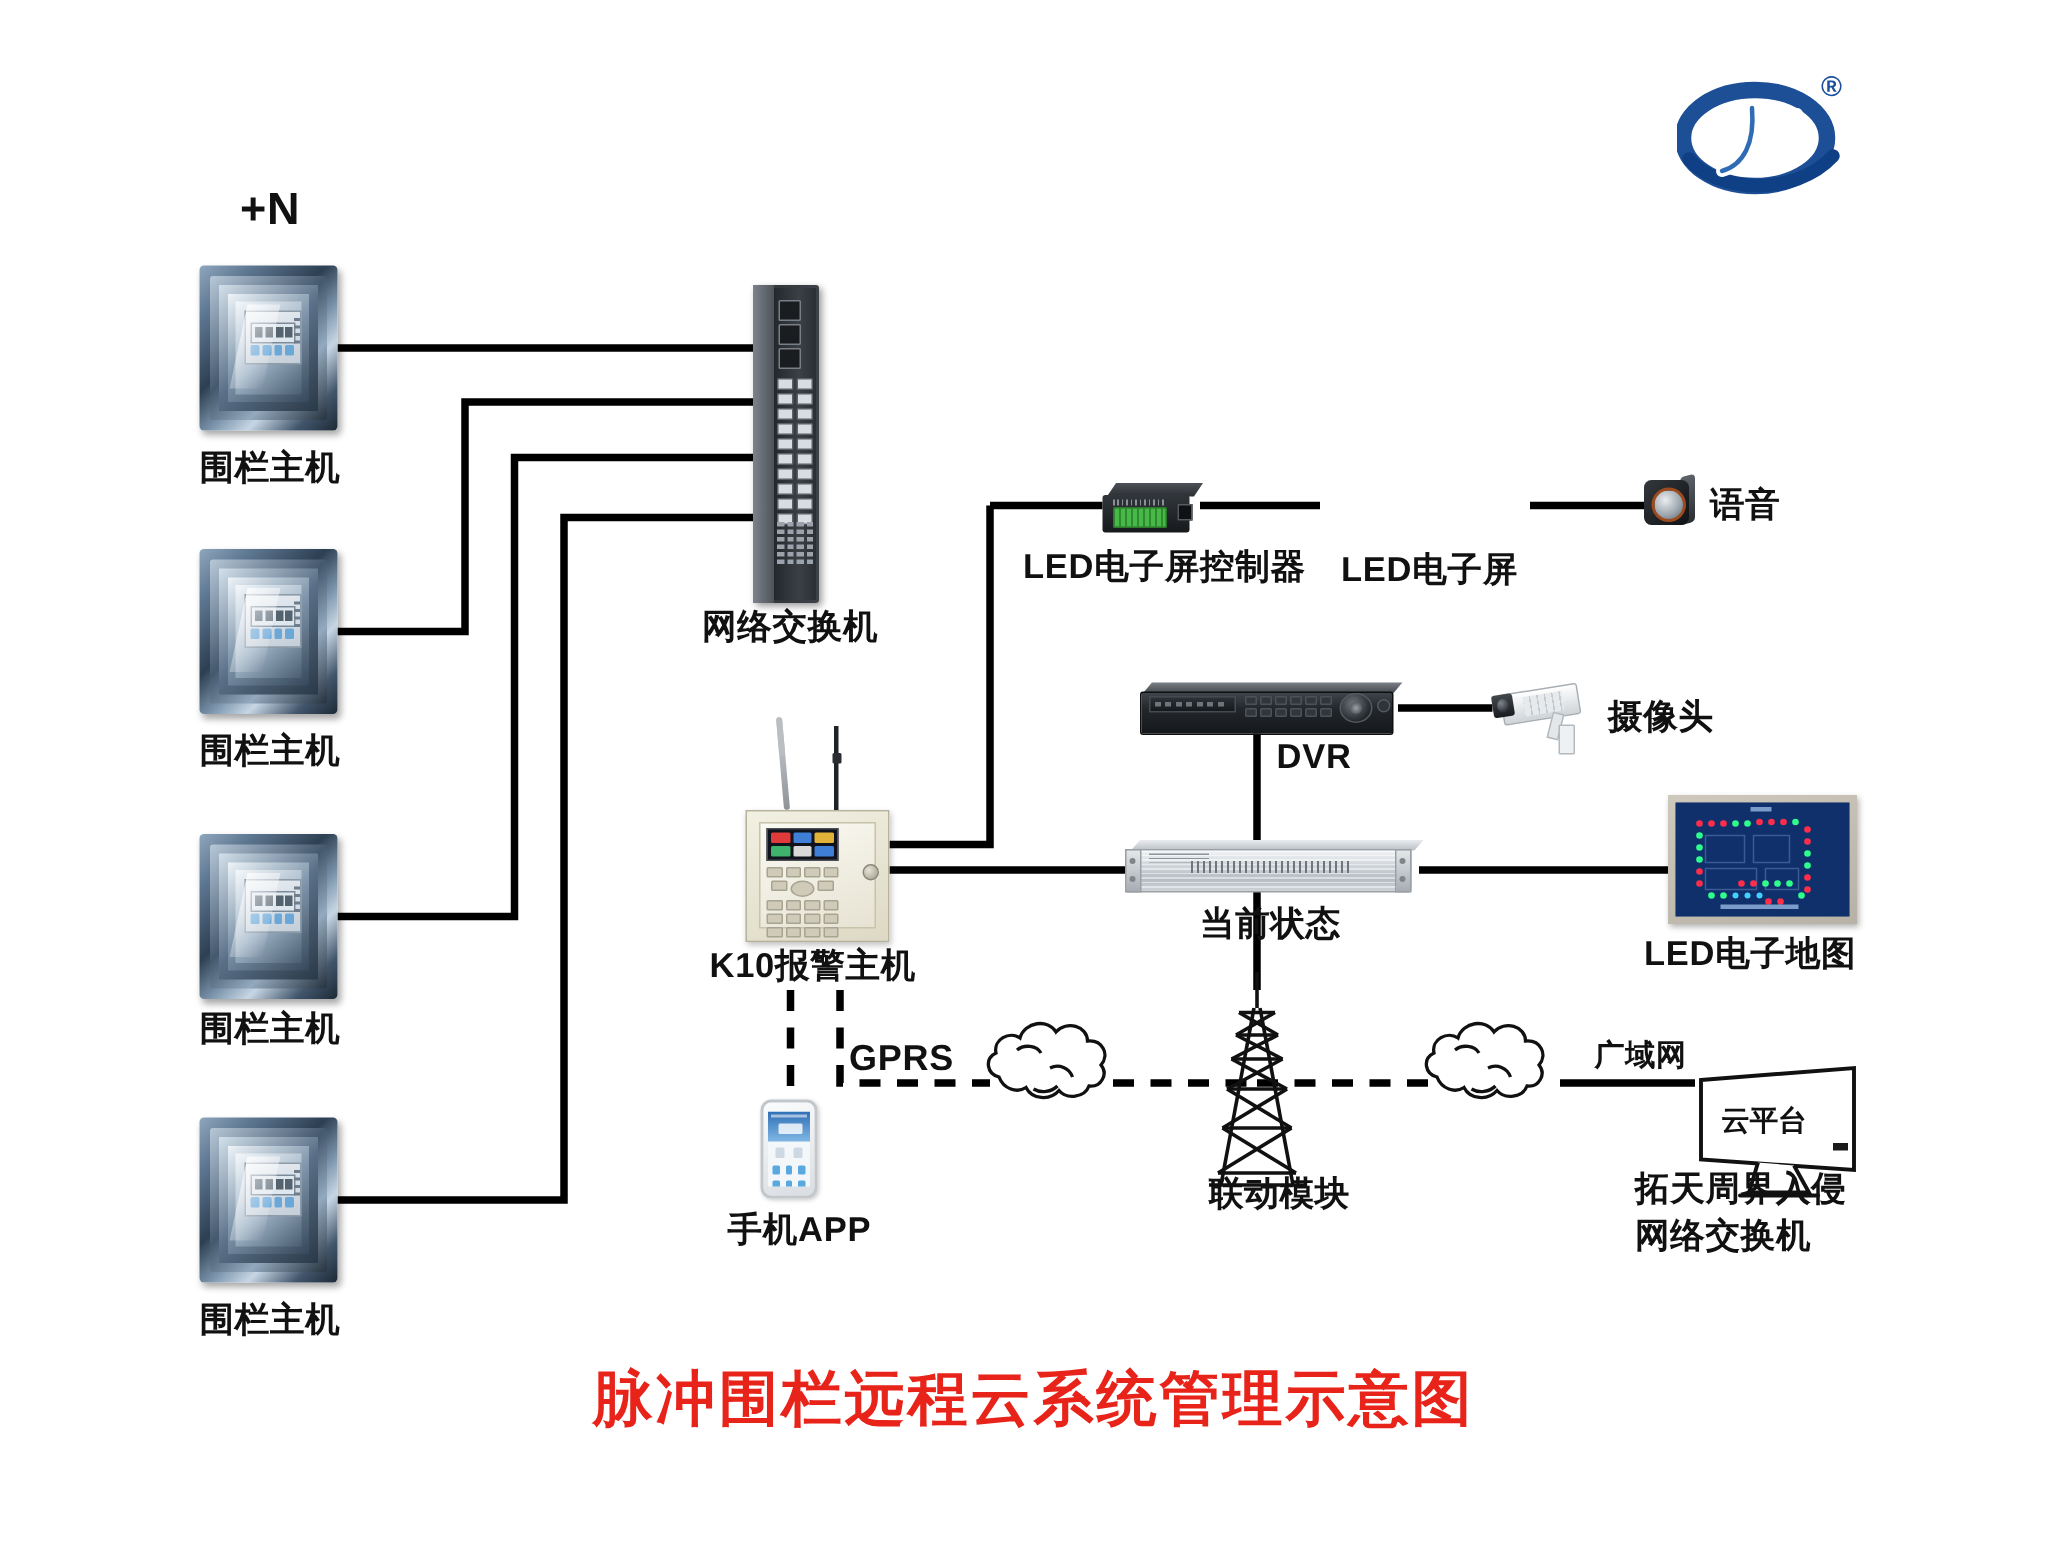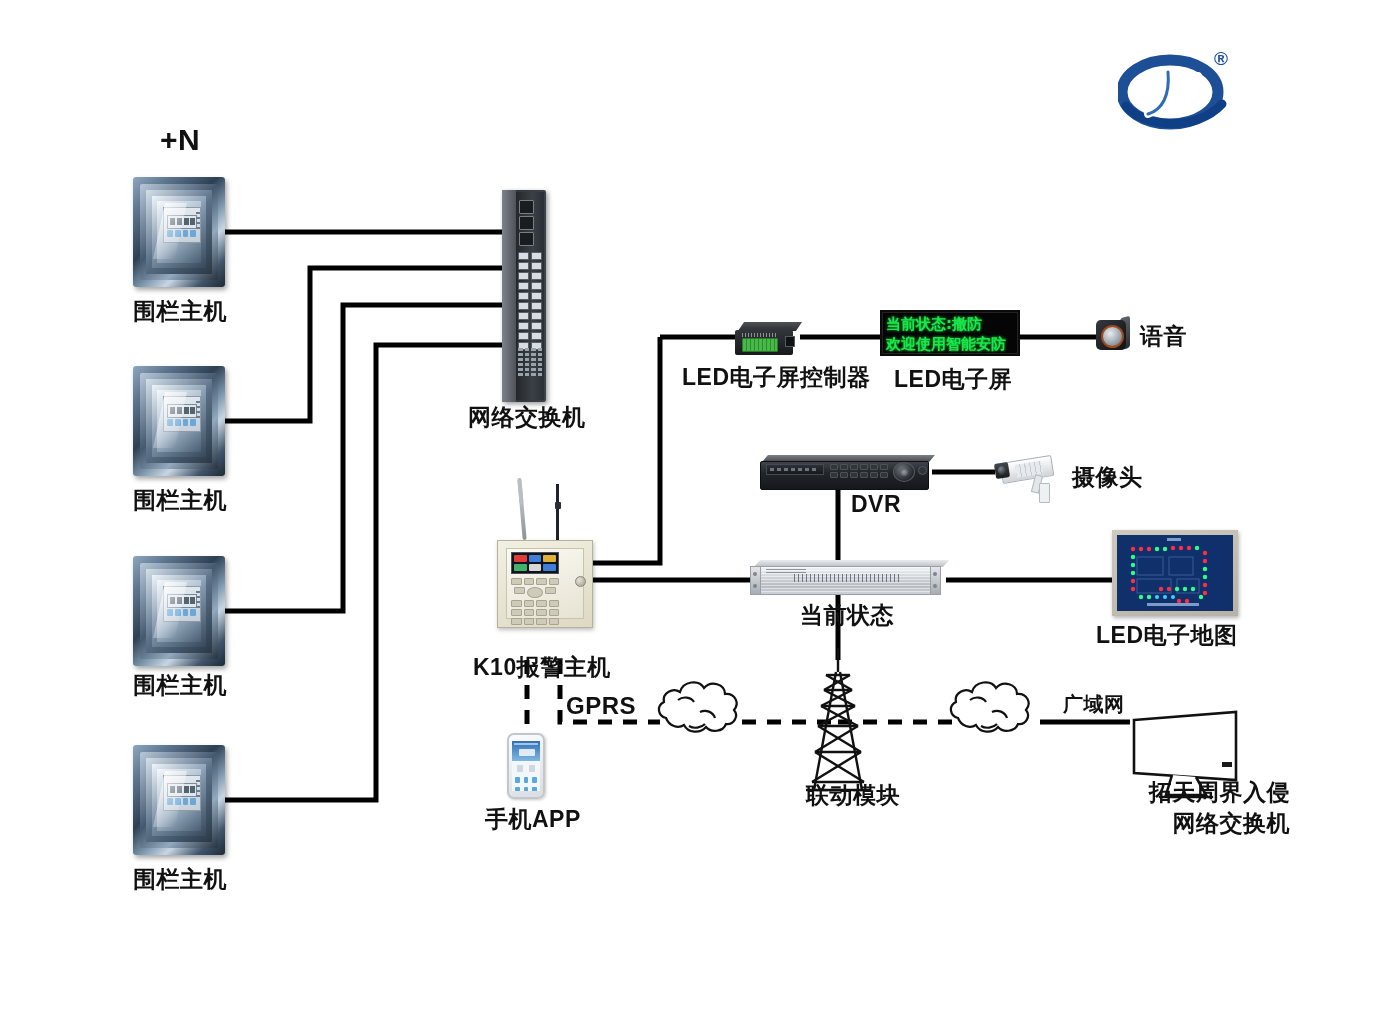--- a/index.html
+++ b/index.html
@@ -2,21 +2,21 @@
 <html lang="zh"><head>
 <meta charset="utf-8">
 <style>
   html,body{margin:0;padding:0;background:#fff;}
   body{width:1378px;height:1034px;position:relative;overflow:hidden;
        font-family:"Liberation Sans","DejaVu Sans",sans-serif;color:#000;}
   #stage{position:absolute;left:0;top:0;width:1378px;height:1034px;}
   .lbl{position:absolute;font-size:23px;font-weight:600;color:#111;white-space:nowrap;
        letter-spacing:.5px;line-height:1.2;}
   .lbl.sm{font-size:20px;font-weight:600;}
-  .lbl.ctr{text-align:right;}
+  .lbl.ctr{text-align:left;}
   svg{display:block;}
   #wires{position:absolute;left:0;top:0;width:1378px;height:1034px;pointer-events:none;}
 
   
   #brand{position:absolute;left:1118px;top:48px;width:240px;height:90px;}
   #brand .mark{position:absolute;left:0;top:6px;width:112px;height:78px;}
   #brand .cn{position:absolute;left:122px;top:16px;font-size:46px;font-weight:700;
              color:#111;letter-spacing:6px;font-family:"DejaVu Sans",sans-serif;}
   #brand .reg{position:absolute;left:96px;top:0px;font-size:19px;color:#1b4f9c;font-weight:700;}
 
@@ -486,24 +486,20 @@
 
   <div id="ledctrl">
     <div class="top"></div>
     <div class="body"></div>
     <div class="vent"></div>
     <div class="term"></div>
     <div class="sd"></div>
   </div>
   <div class="lbl" style="left:682px;top:364px;">LED电子屏控制器</div>
 
-  <div id="ledscreen">
-    <div>当前状态:撤防</div>
-    <div>欢迎使用智能安防</div>
-  </div>
   <div class="lbl" style="left:894px;top:366px;">LED电子屏</div>
 
   <div id="speaker">
     <div class="side"></div>
     <div class="cube"></div>
     <div class="ring"></div>
   </div>
   <div class="lbl" style="left:1140px;top:323px;">语音</div>
 
   <div id="dvr">
@@ -583,21 +579,21 @@
         </div>
       <div class="row">
           <b></b>
           <b></b>
           <b></b>
           <b></b>
         </div>
     </div>
     <div class="knob"></div>
   </div>
-  <div class="lbl" style="left:473px;top:630px;margin-top:24px;">K10报警主机</div>
+  <div class="lbl" style="left:473px;top:630px;">K10报警主机</div>
 
   <div id="link">
     <div class="top"></div>
     <div class="face"></div>
     <div class="ear" style="left:0">
         <i style="top:5px"></i>
         <i style="top:17px"></i>
       </div>
     <div class="ear" style="left:180px">
         <i style="top:5px"></i>
@@ -688,17 +684,21 @@
           <i></i>
           <i></i>
           <i></i>
         </div>
     </div>
   </div>
   <div class="lbl" style="left:485px;top:806px;">手机APP</div>
 
   <div class="lbl" style="left:806px;top:782px;">联动模块</div>
 
+  <div id="monitor">
+    <div class="cloudtxt">云平台</div>
+  </div>
   <div class="lbl ctr" style="left:1090px;top:779px;width:200px;">拓天周界入侵</div>
   <div class="lbl ctr" style="left:1090px;top:810px;width:200px;">网络交换机</div>
 
+  <div id="title">脉冲围栏远程云系统管理示意图</div>
 
 </div>
 
 </body></html>

